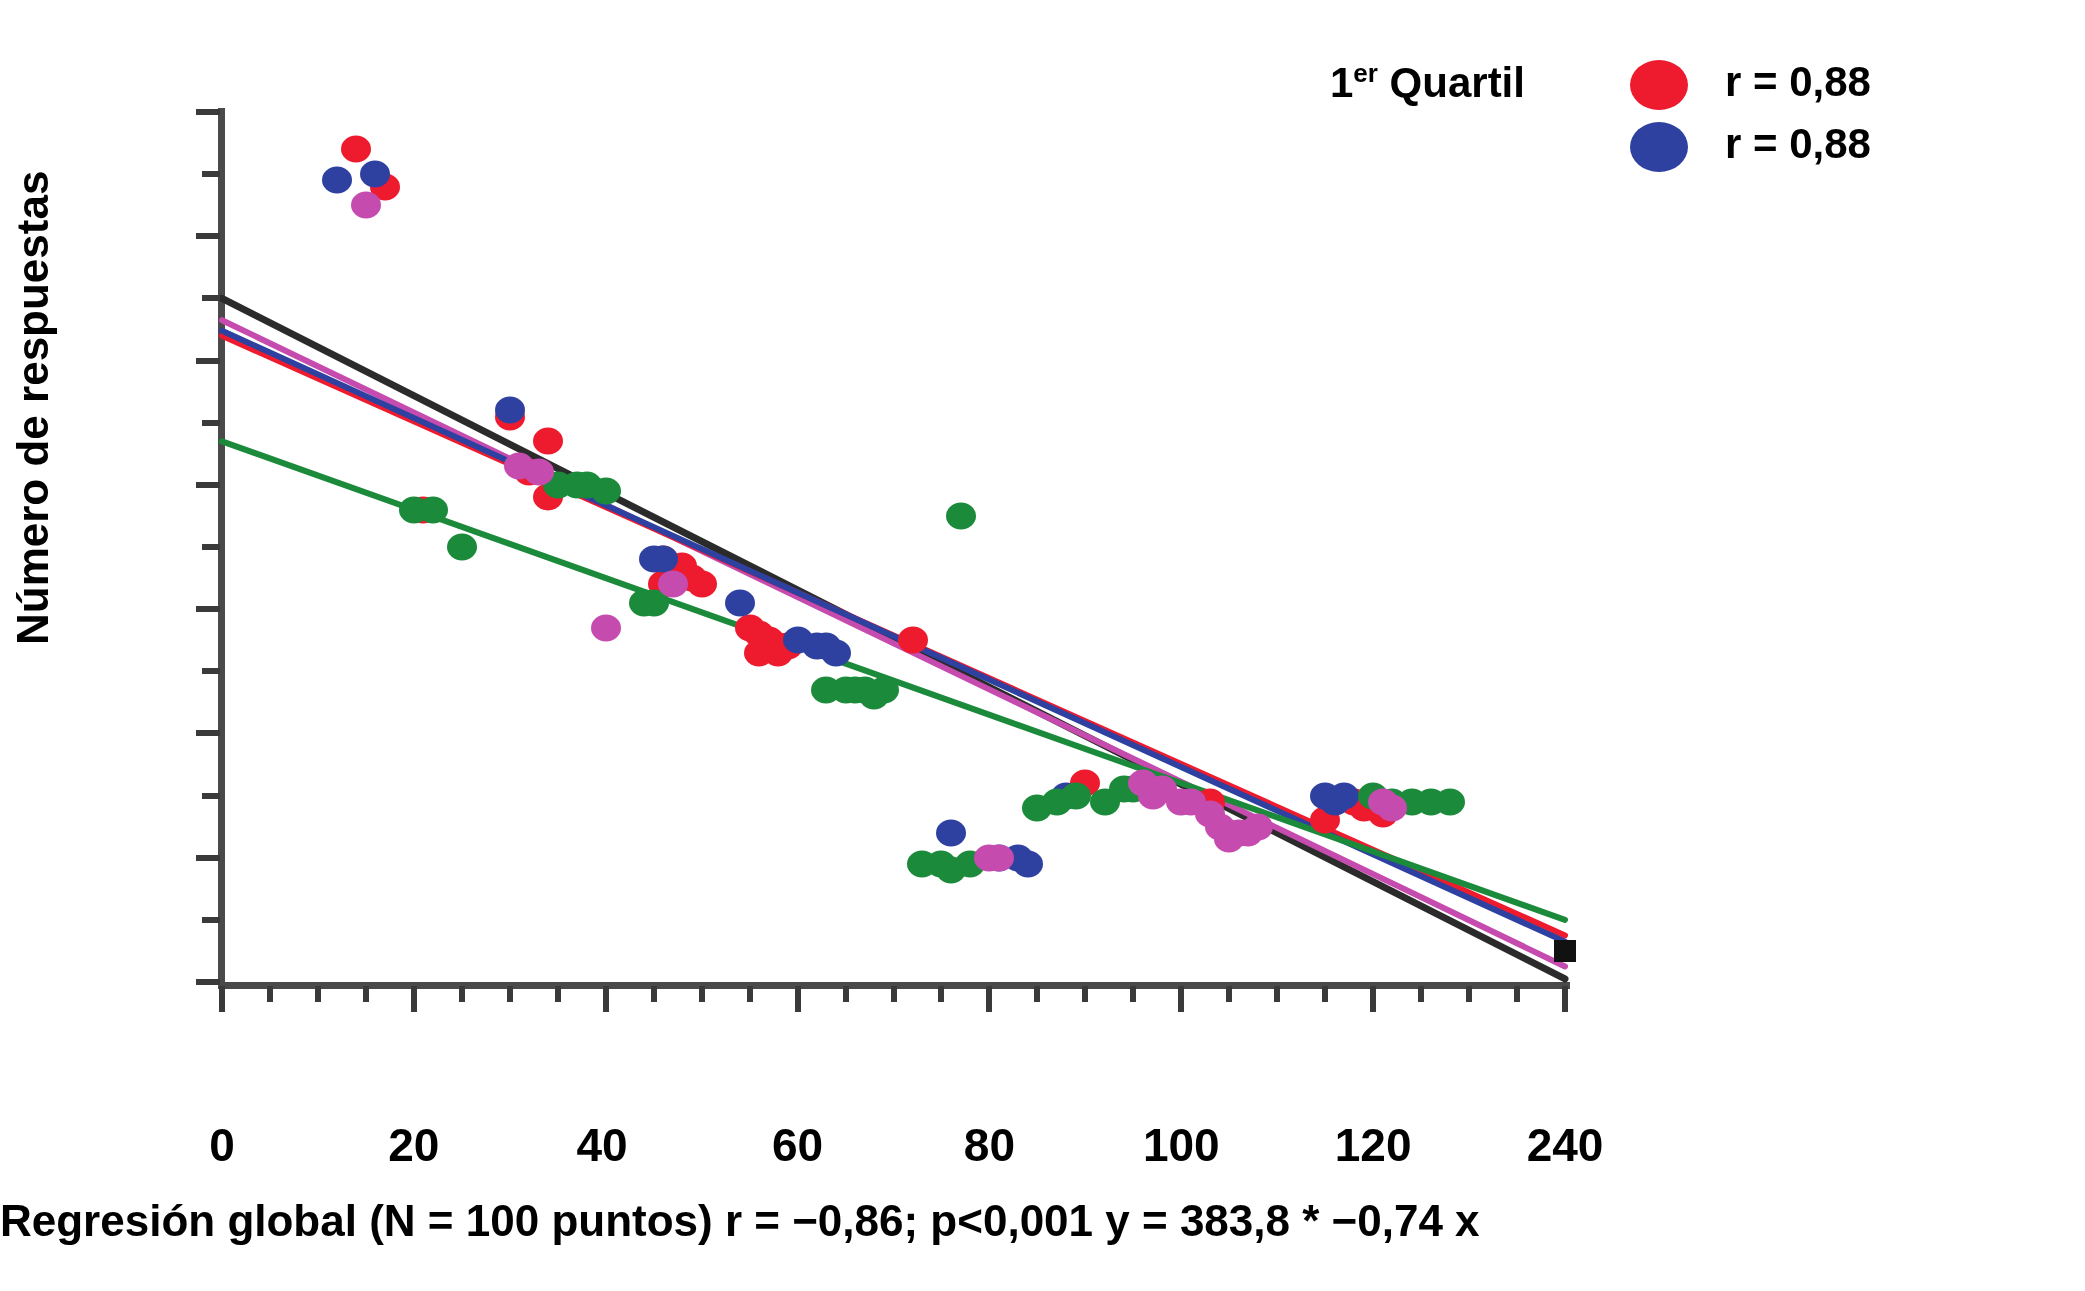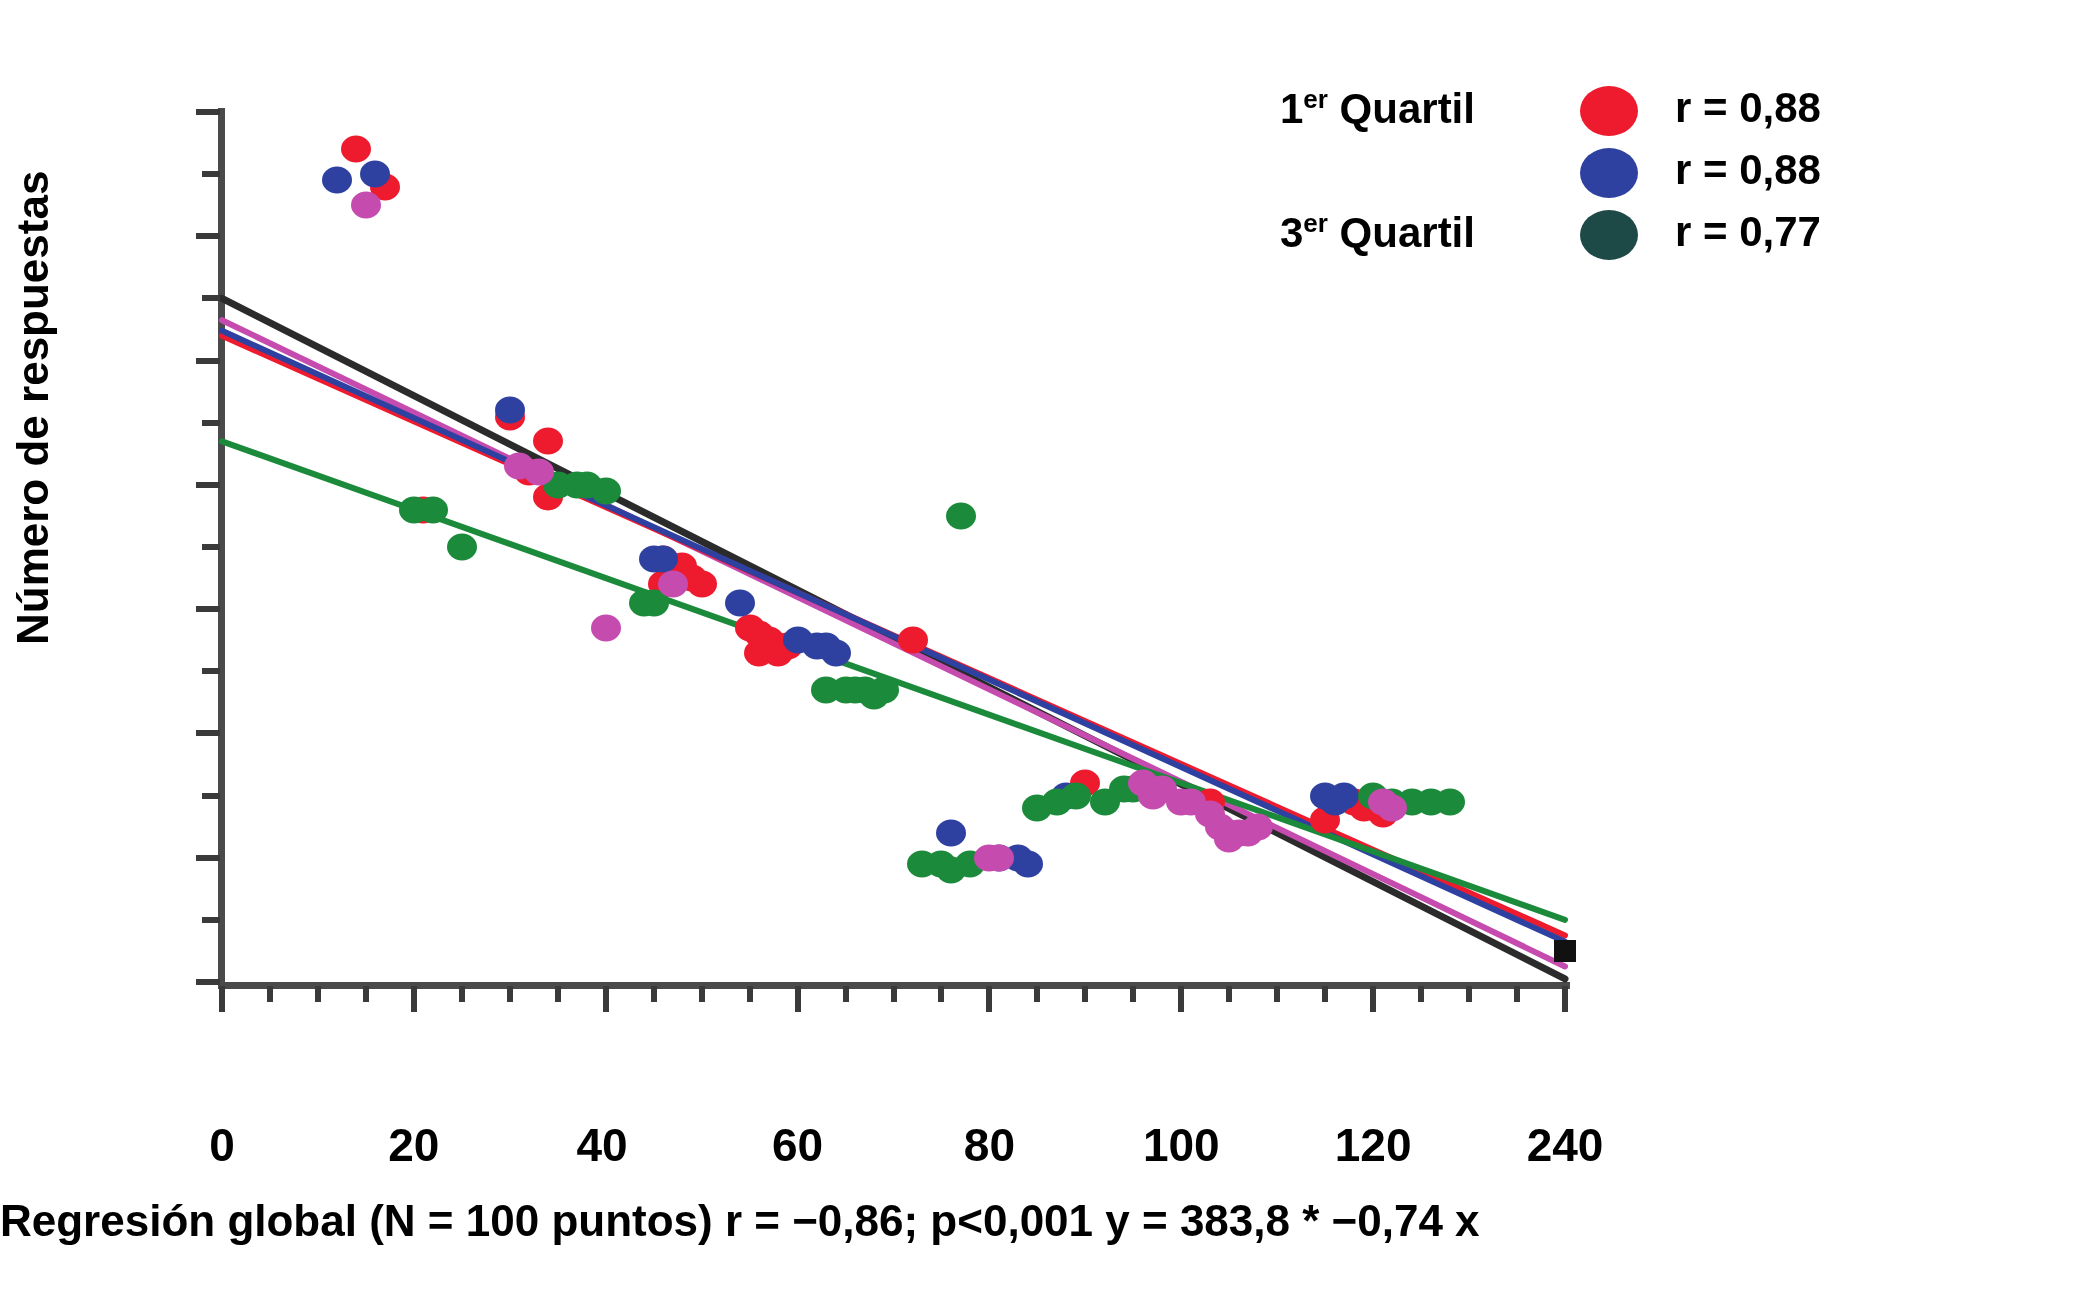--- a/index.html
+++ b/index.html
@@ -22,21 +22,21 @@
           font-size:46px;font-weight:700;white-space:nowrap;}
 
   #ytitle{position:absolute;left:8px;top:645px;transform:rotate(-90deg);
           transform-origin:0 0;font-size:44px;font-weight:700;white-space:nowrap;}
   #xtitle{position:absolute;left:0;top:1100px;width:1565px;text-align:center;
           font-size:44px;font-weight:700;}
   #caption{position:absolute;left:0;top:1196px;width:2010px;text-align:left;
            font-size:44px;font-weight:700;}
 
   
-  #legend{position:absolute;left:1280px;top:58px;width:640px;margin-top:26px;}
+  #legend{position:absolute;left:1330px;top:58px;width:640px;}
   .leg-row{position:relative;height:60px;margin-bottom:2px;}
   .leg-name{position:absolute;left:0;top:0;width:240px;text-align:left;
             font-size:42px;font-weight:700;white-space:nowrap;}
   .leg-name sup{font-size:26px;font-weight:700;vertical-align:super;}
   .leg-dot{position:absolute;left:300px;top:2px;width:58px;height:50px;border-radius:50%;}
   .leg-r{position:absolute;left:395px;top:0;font-size:42px;font-weight:700;white-space:nowrap;}
 
   
   .pt{position:absolute;border-radius:50%;transform:translate(-50%,-50%);}
   .sq{position:absolute;transform:translate(-50%,-50%);background:#111;}
@@ -221,20 +221,15 @@
   <div id="legend">
       <div class="leg-row">
         <div class="leg-name">1<sup>er</sup> Quartil</div>
         <div class="leg-dot" style="background: rgb(238, 27, 46);"></div>
         <div class="leg-r">r = 0,88</div>
       </div>
       <div class="leg-row">
         <div class="leg-dot" style="background: rgb(47, 65, 160);"></div>
         <div class="leg-r">r = 0,88</div>
       </div>
-      <div class="leg-row">
-        <div class="leg-name">3<sup>er</sup> Quartil</div>
-        <div class="leg-dot" style="background: rgb(29, 74, 70);"></div>
-        <div class="leg-r">r = 0,77</div>
-      </div>
     </div>
 
 </div>
 
 </body></html>

